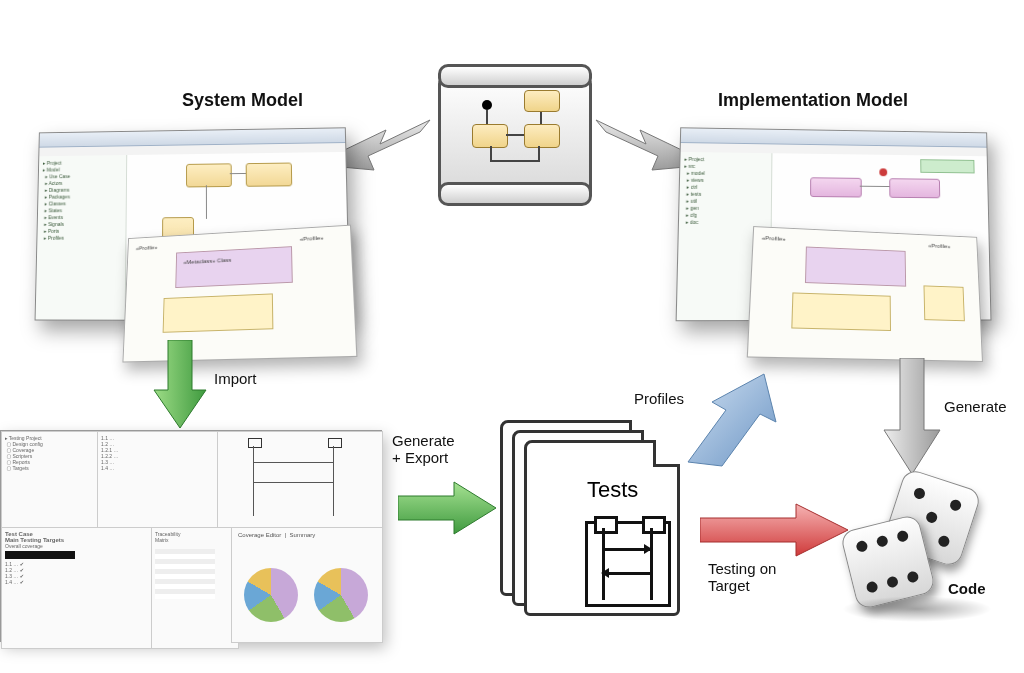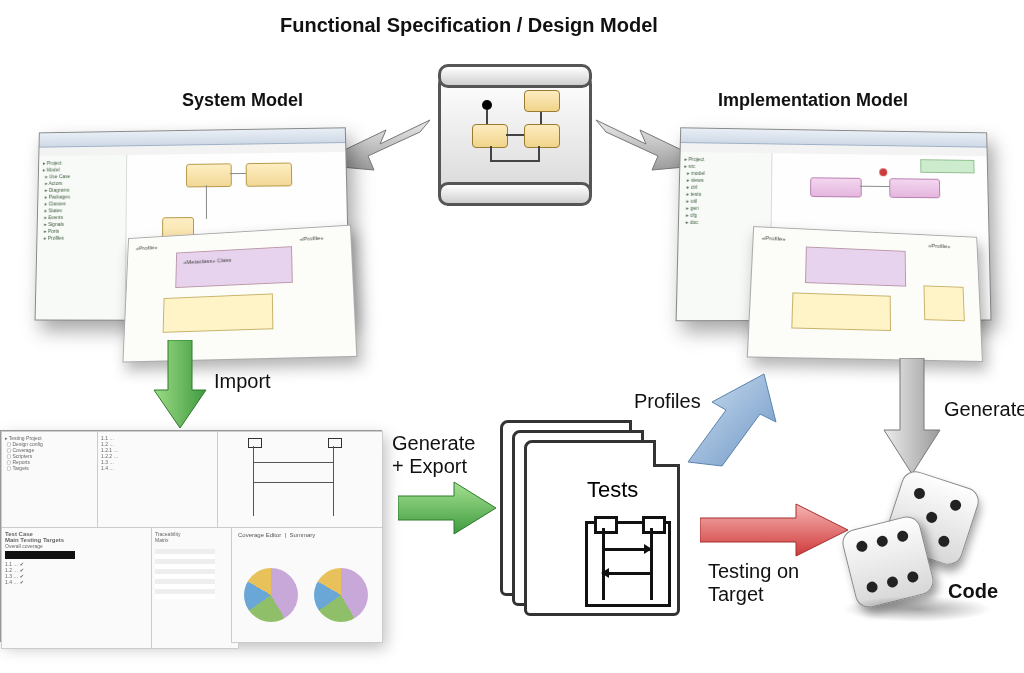--- a/index.html
+++ b/index.html
@@ -1,18 +1,18 @@
 <!DOCTYPE html>
 <html><head>
 <meta charset="utf-8">
 <style>
   html,body{margin:0;padding:0;width:1024px;height:673px;font-family:Arial,Helvetica,sans-serif;background:#fff;overflow:hidden}
   .stage{position:relative;width:1024px;height:673px}
   .lbl{position:absolute;font-size:18px;font-weight:700;color:#111;white-space:nowrap}
-  .lbl.small{font-size:20px;font-weight:400}
+  .lbl.small{font-size:15px;font-weight:400}
   
   .scroll{position:absolute;left:438px;top:66px;width:148px;height:138px}
   .scroll-body{position:absolute;left:0;top:10px;width:148px;height:118px;border:3px solid #555;border-radius:8px;
     background:linear-gradient(#fefefe,#d8d8d8)}
   .scroll-curl{position:absolute;width:148px;height:18px;border:3px solid #555;border-radius:10px/10px;
     background:linear-gradient(#fff,#cfcfcf)}
   .scroll-curl.top{top:-2px}
   .scroll-curl.bot{bottom:-2px}
   .sc-node{position:absolute;border:1px solid #9a7b2f;border-radius:4px;
     background:linear-gradient(#fdecc0,#f0d48a)}
@@ -62,21 +62,20 @@
   .dice-wrap{position:absolute;left:848px;top:478px;width:140px;height:150px}
   .die{position:absolute;width:78px;height:78px;border-radius:14px;background:linear-gradient(#fefefe,#d7d7d7);border:1px solid #888;box-shadow:3px 6px 10px rgba(0,0,0,.4)}
   .die .pip{position:absolute;width:11px;height:11px;border-radius:50%;background:#222}
   
 </style>
 </head>
 <body>
 
 <div class="stage">
 
-  <div class="lbl" style="left:280px;top:14px;font-size:20px">Functional Specification / Design Model</div>
 
   <div class="lbl" style="left:182px;top:90px">System Model</div>
 
   <div class="lbl" style="left:718px;top:90px">Implementation Model</div>
 
   <div class="scroll">
     <div class="scroll-body"></div>
     <div class="scroll-curl top"></div>
     <div class="scroll-curl bot"></div>
 

